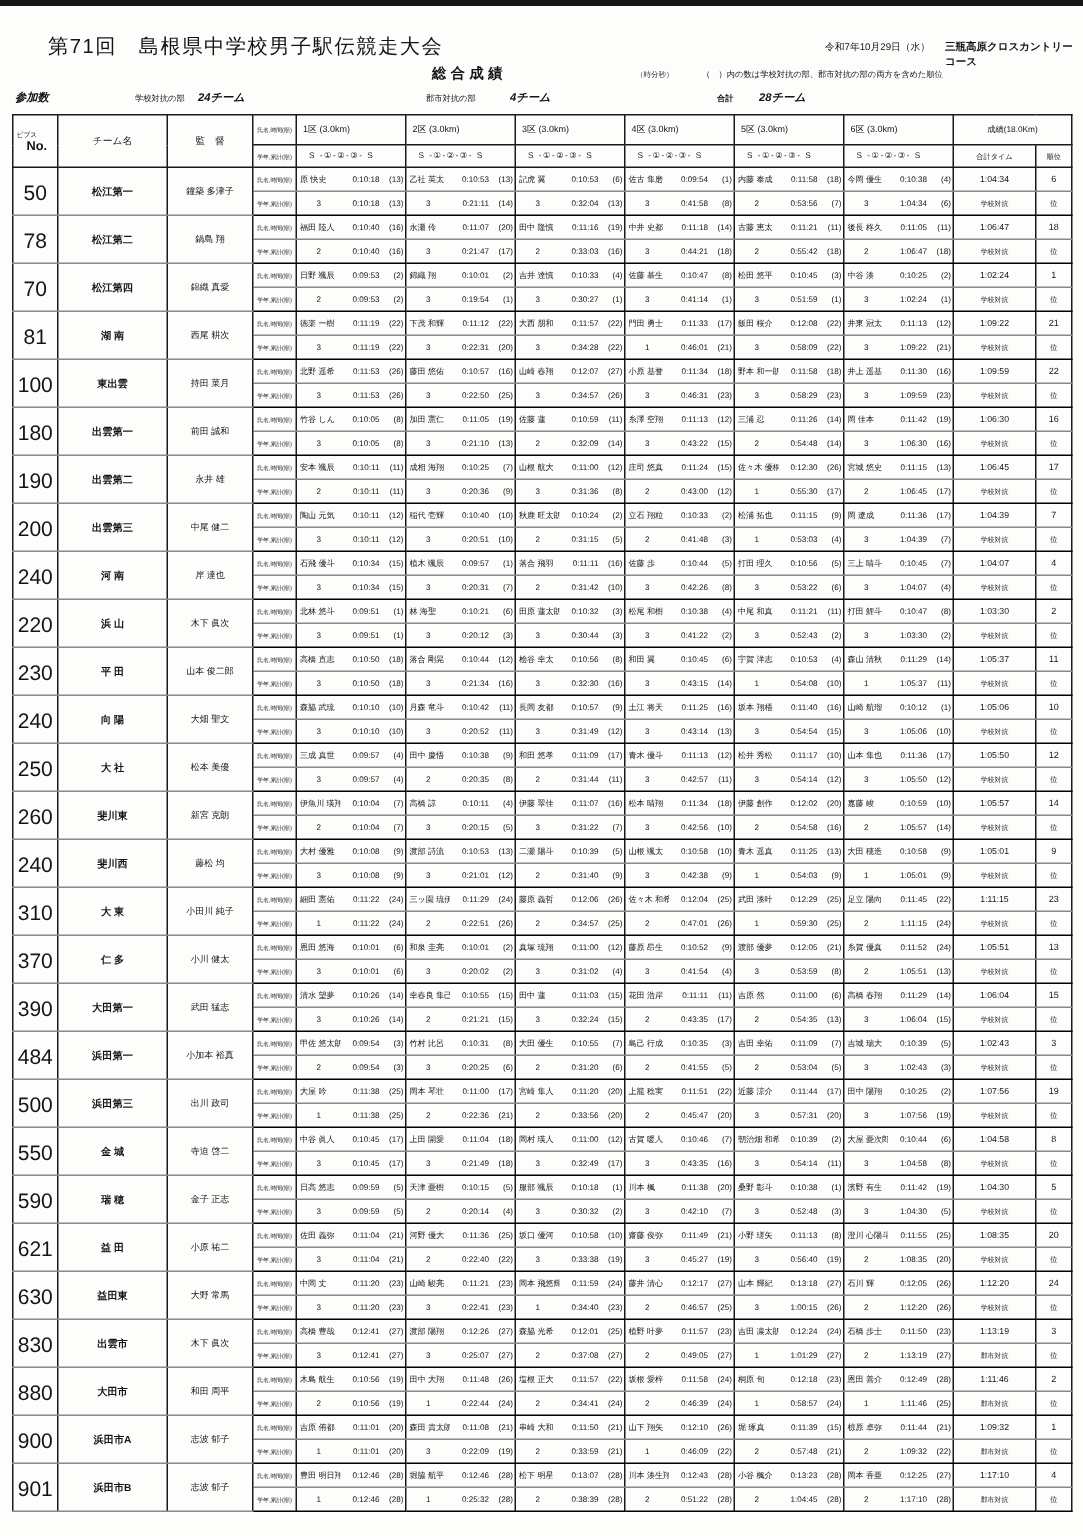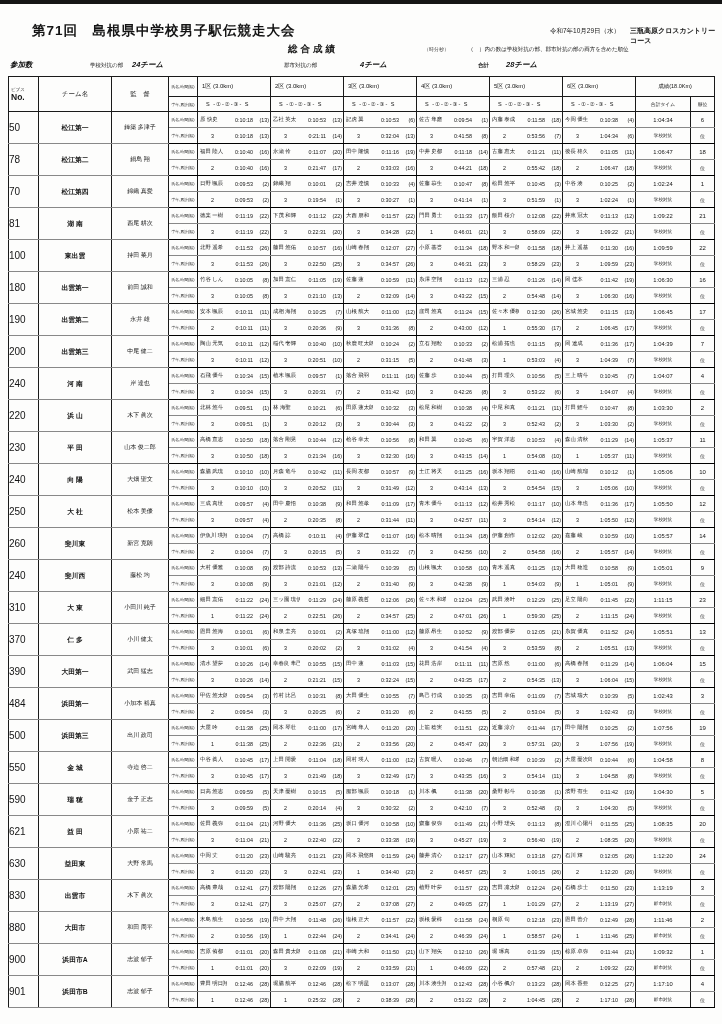--- a/index.html
+++ b/index.html
@@ -1,42 +1,42 @@
 <!DOCTYPE html>
 <html><head>
 <meta charset="utf-8">
 <style>
   * { box-sizing: border-box; margin: 0; padding: 0; }
   html,body { background:#e8e8e8; }
   body { font-family:"Liberation Sans","DejaVu Sans",sans-serif; }
   .page { position:relative; width:722px; height:1024px; background:#fdfdfc; margin:0 auto; overflow:hidden; color:#141414; }
   .topbar { position:absolute; top:0; left:0; width:100%; height:4px; background:#151515; }
   .hdr { position:relative; width:100%; height:76px; }
-  .title { position:absolute; left:32px; top:22px; font-size:13.5px; font-weight:bold; letter-spacing:1px; }
+  .title { position:absolute; left:32px; top:22px; font-size:13.5px; font-weight:normal; letter-spacing:1px; }
   .date { position:absolute; left:550px; top:27px; font-size:6.5px; }
   .course { position:absolute; left:630px; top:26px; font-size:7px; font-weight:bold; }
   .subtitle { position:absolute; left:288px; top:43px; font-size:9.5px; font-weight:bold; letter-spacing:3px; }
   .timefmt { position:absolute; left:424px; top:46px; font-size:5px; color:#333; }
   .note { position:absolute; left:468px; top:46px; font-size:5.5px; }
   .p-label { position:absolute; top:60px; font-size:7.5px; font-weight:bold;font-style:italic; }
   .p-small { position:absolute; top:62px; font-size:5.5px; }
   .t { border-collapse:collapse; table-layout:fixed; width:706px; margin:0 8px; border:1.5px solid #000; }
   .t th, .t td { border:1px solid #1a1a1a; overflow:hidden; white-space:nowrap; font-weight:normal; }
   thead tr.h1 { height:20px; } thead tr.h2 { height:15px; }
   tbody tr { height:16px; }
   tr.r1 > td { border-bottom:0.5px solid #888; }
   tr.r2 > td { border-bottom:1.2px solid #000; }
   td[rowspan] { border-bottom:1.2px solid #000; }
   .bibh .bibtop { font-size:4.5px; text-align:left; padding-left:2px; }
-  .bibh .bibbot { font-size:8.5px; font-weight:bold; text-align:left; padding-left:2px; }
+  .bibh .bibbot { font-size:8.5px; font-weight:bold; text-align:center; padding-left:2px; }
   th.rl, td.rl { font-size:3.9px; color:#222; text-align:center; }
   th.lg { font-size:6px; text-align:left; padding-left:4px; }
   th.lgs { font-size:5.5px; text-align:left; padding-left:8px; letter-spacing:1px; }
   th.res { font-size:5.5px; } th.res2 { font-size:4.8px; }
-  td.bib { font-size:10px; text-align:left; font-family:"Liberation Sans",sans-serif; }
+  td.bib { font-size:14px; text-align:center; font-family:"Liberation Sans",sans-serif; }
   td.team { font-size:6.8px; font-weight:bold; text-align:center; }
   td.coach { font-size:6px; text-align:center; }
   .legline { display:flex; align-items:center; width:100%; height:100%; font-size:5.4px; }
   .legline .nm { flex:1; text-align:left; padding-left:2px; overflow:hidden; }
   .legline .gd { flex:1; text-align:center; }
   .legline .tm { width:26px; text-align:right; }
   .legline .rk { width:17px; text-align:right; padding-right:1px; }
   td.tot { font-size:5.8px; text-align:center; }
   td.frk { font-size:6px; text-align:center; }
   td.cat { font-size:4.6px; text-align:center; color:#222; }
@@ -51,21 +51,21 @@
     <div class="title">第71回　島根県中学校男子駅伝競走大会</div>
     <div class="date">令和7年10月29日（水）</div>
     <div class="course">三瓶高原クロスカントリーコース</div>
     <div class="subtitle">総合成績</div>
     <div class="timefmt">（時分秒）</div>
     <div class="note">（　）内の数は学校対抗の部、郡市対抗の部の両方を含めた順位</div>
     <div class="p-label" style="left:10px">参加数</div>
     <div class="p-small" style="left:90px">学校対抗の部</div>
     <div class="p-label" style="left:132px">24チーム</div>
     <div class="p-small" style="left:284px">郡市対抗の部</div>
-    <div class="p-label" style="left:360px">4チーム</div>
+    <div class="p-label" style="left:340px">4チーム</div>
     <div class="p-small" style="left:478px;font-weight:bold">合計</div>
     <div class="p-label" style="left:506px">28チーム</div>
   </div>
 
   <table class="t">
     <colgroup>
       <col style="width:30px">
         <col style="width:73px">
         <col style="width:57px">
         <col style="width:29px">

